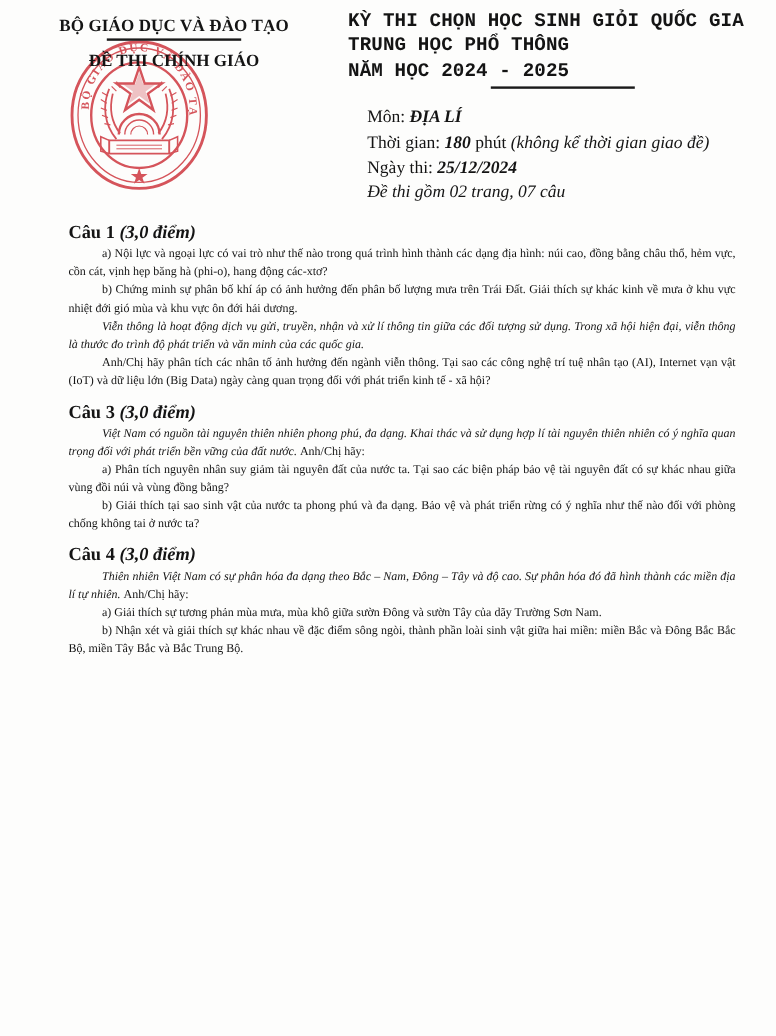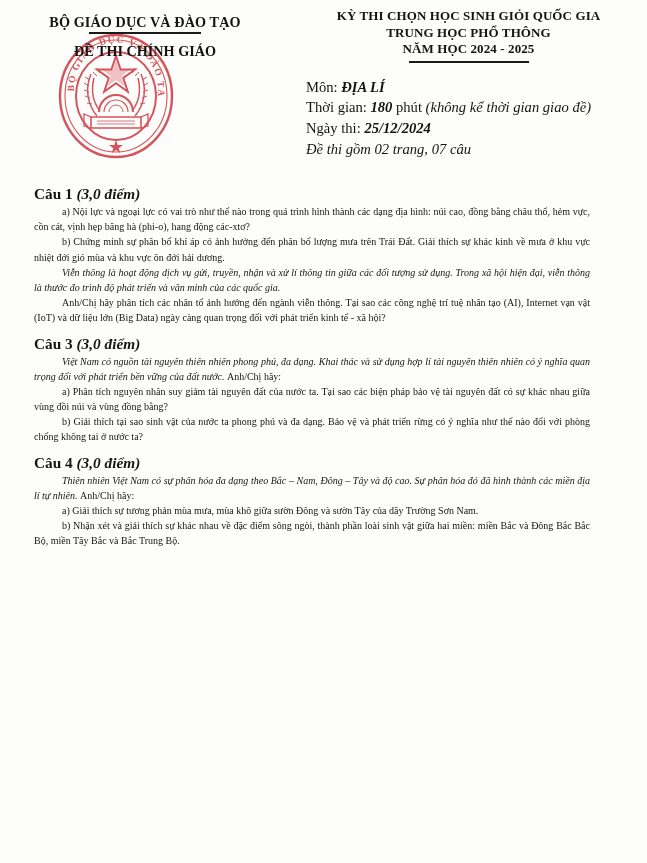--- a/index.html
+++ b/index.html
@@ -62,25 +62,25 @@
   }
   .seal svg { display: block; width: 100%; height: 100%; }
 
   .hdr-right {
     position: absolute;
     left: 290px;
     top: 8px;
     width: 357px;
   }
   .exam-title {
-    text-align: center;
-    font-size: 13px;
+    font-size: 16px;
     font-weight: bold;
     line-height: 1.28;
     letter-spacing: 0.1px;
+    font-family: Liberation Mono, monospace;
   }
   .exam-title .ln { display: block; white-space: nowrap; }
   .rule-med {
     width: 120px;
     height: 1.8px;
     background: #1a1a1a;
     margin: 3px auto 0 auto;
   }
   .meta {
     margin-top: 14px;
@@ -89,21 +89,21 @@
     line-height: 1.42;
   }
   .meta div { white-space: nowrap; }
   .meta b { font-weight: bold; font-style: italic; }
   .meta i { font-style: italic; }
   .meta .all-ital { font-style: italic; }
 
   
   .body {
     position: absolute;
-    left: 34px;
+    left: 57px;
     top: 176px;
     width: 556px;
   }
   .qhead {
     font-size: 15.3px;
     font-weight: bold;
     margin-top: 9px;
     margin-bottom: 1px;
   }
   .qhead .pts {

